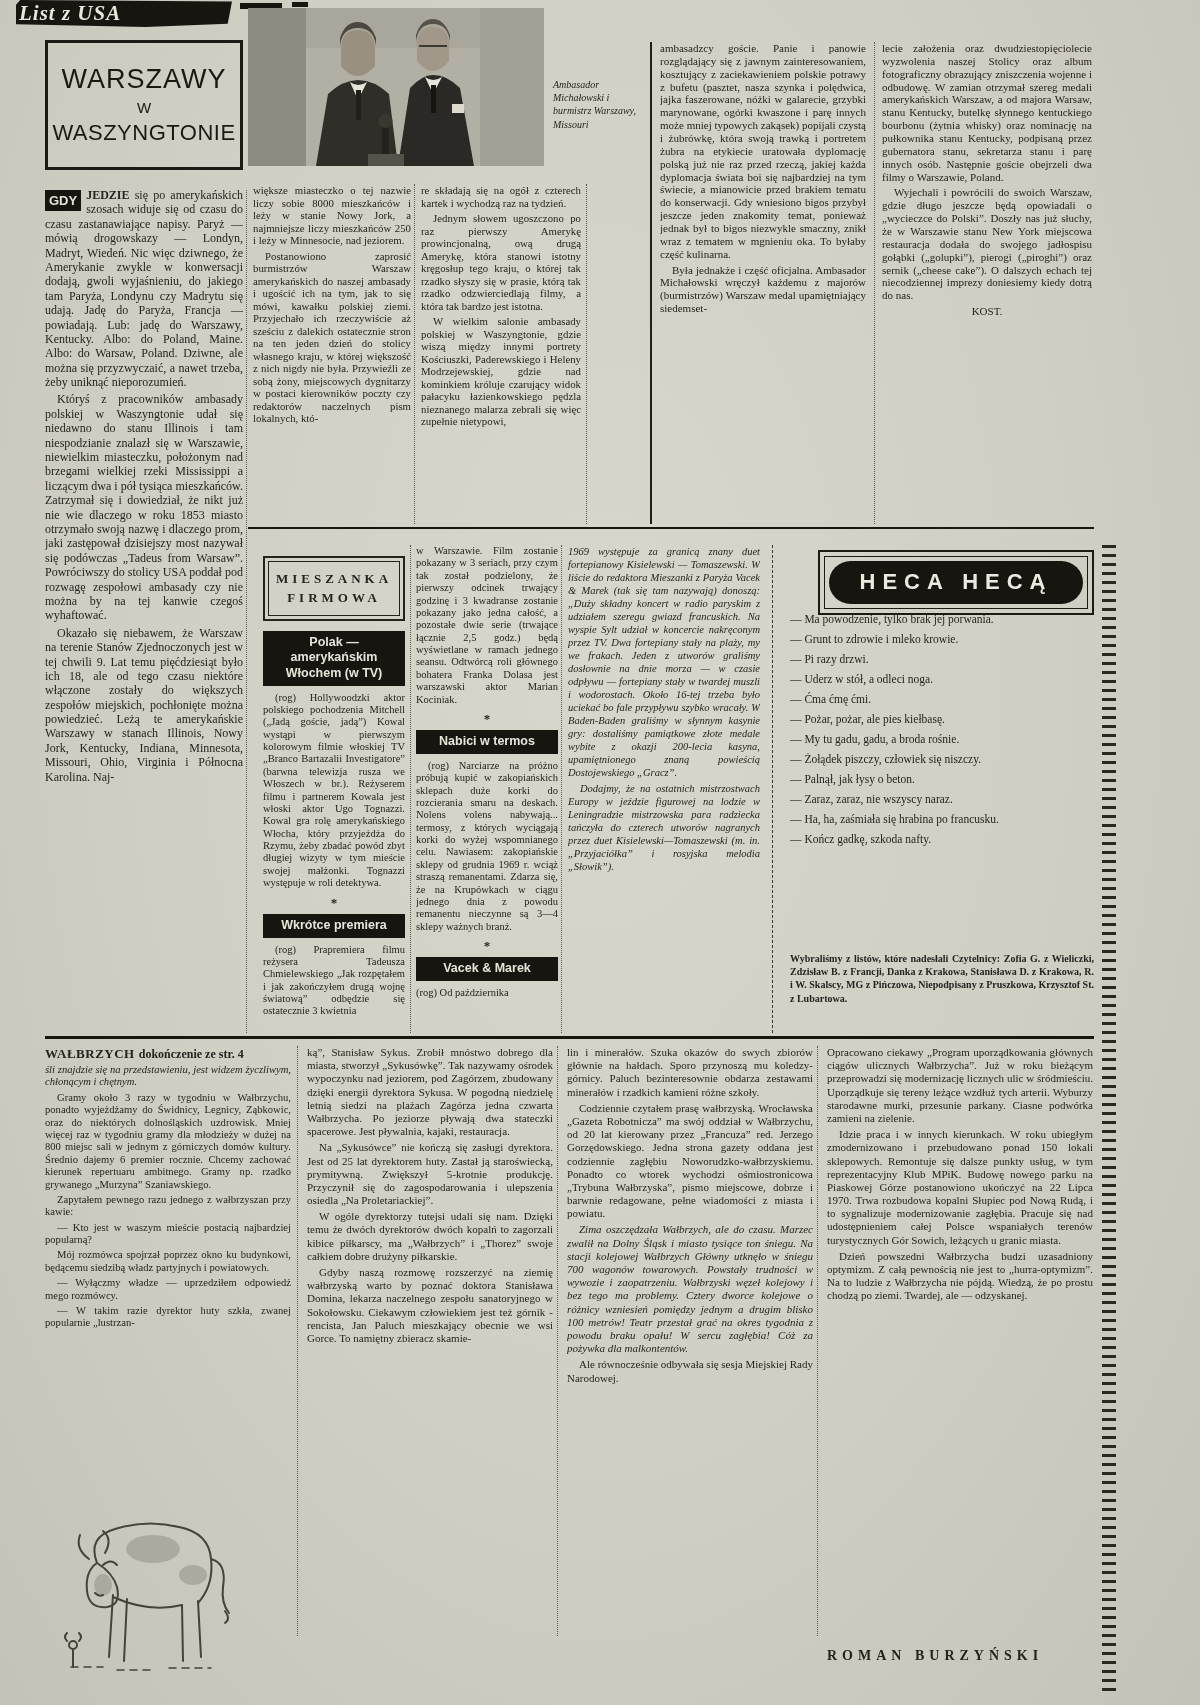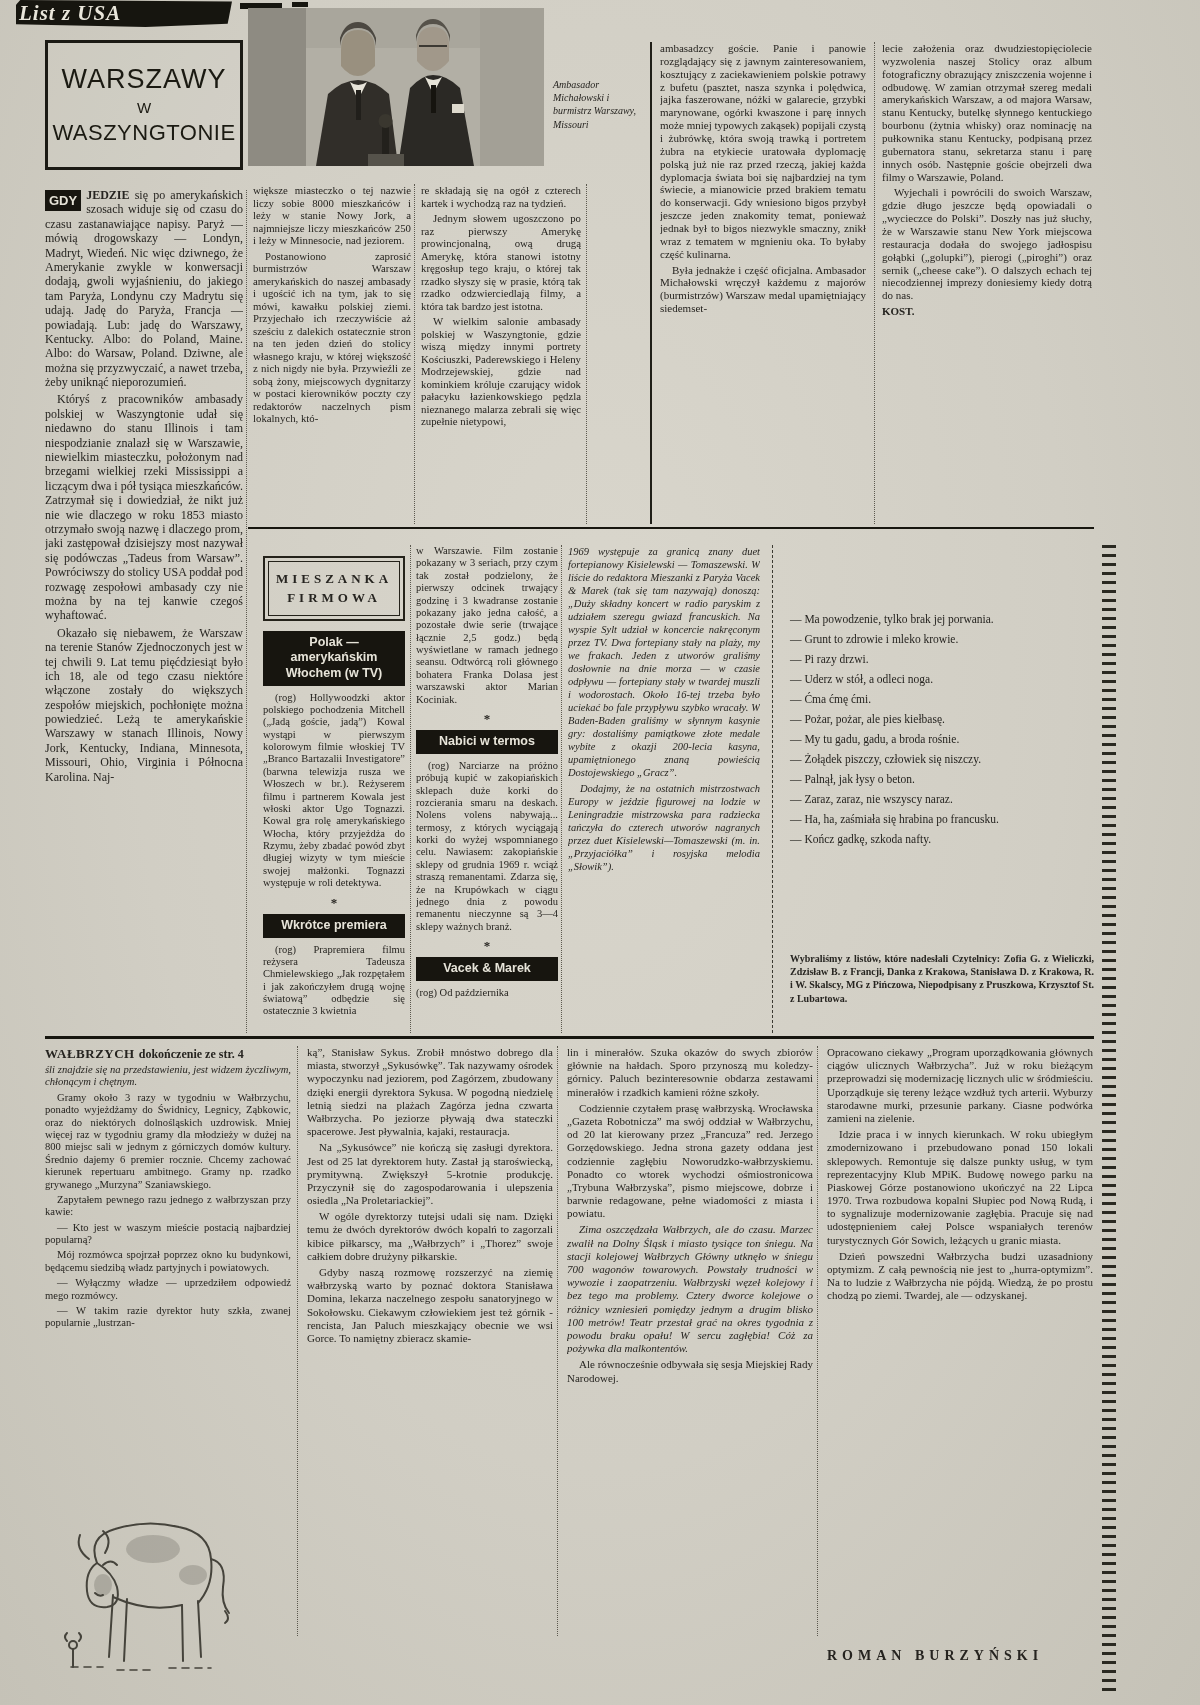--- a/index.html
+++ b/index.html
@@ -28,21 +28,21 @@
     gap:4px; background:rgba(255,255,255,0.04);
   }
   .tl1 { font-size:27px; letter-spacing:1px; }
   .tl2 { font-size:15px; }
   .tl3 { font-size:22px; letter-spacing:0.5px; }
   .dropcap {
     float:left; background:#17150f; color:#e4e1d6; font-family:"Liberation Sans", sans-serif;
     font-weight:bold; font-size:13px; line-height:13px; padding:4px 4px; margin:2px 5px 0 0;
   }
   .caption { font-style:italic; font-size:10px; line-height:1.32; text-align:left; }
-  .sign { display:block; text-align:left; font-weight:bold; }
+  .sign { display:block; text-align:center; font-weight:normal; }
   .vdot { border-left:1px dotted #5c594f; width:0; }
   .vdash { border-left:1px dashed #3c3a32; width:0; }
   .vsolid { border-left:2px solid #201f18; width:0; }
   .hrule { background:#17160f; }
   .mf-box { border:2px solid #24221a; padding:3px; margin-bottom:10px; }
   .mf-in {
     border:1px solid #24221a; text-align:center; padding:8px 2px 7px 2px;
     font-weight:bold; letter-spacing:4px; font-size:13px; line-height:1.45;
   }
   .banner {
@@ -180,20 +180,25 @@
     <div class="star">*</div>
     <div class="banner">Vacek &amp; Marek</div>
     <p class="ni">(rog) Od października</p>
   </div>
 
   <div class="abs bt italic" style="left:568px; top:545px; width:192px; font-size:10.5px; line-height:1.24;">
     <p class="ni">1969 występuje za granicą znany duet fortepianowy Kisielewski — Tomaszewski. W liście do redaktora Mieszanki z Paryża Vacek &amp; Marek (tak się tam nazywają) donoszą: „Duży składny koncert w radio paryskim z udziałem szeregu gwiazd francuskich. Na wyspie Sylt udział w koncercie nakręconym przez TV. Dwa fortepiany stały na plaży, my we frakach. Jeden z utworów graliśmy dosłownie na dnie morza — w czasie odpływu — fortepiany stały w twardej muszli i wodorostach. Około 16-tej trzeba było uciekać bo fale przypływu szybko wracały. W Baden-Baden graliśmy w słynnym kasynie gry: dostaliśmy pamiątkowe złote medale wybite z okazji 200-lecia kasyna, upamiętnionego znaną powieścią Dostojewskiego „Gracz”.</p>
     <p>Dodajmy, że na ostatnich mistrzostwach Europy w jeździe figurowej na lodzie w Leningradzie mistrzowska para radziecka tańczyła do czterech utworów nagranych przez duet Kisielewski—Tomaszewski (m. in. „Przyjaciółka” i rosyjska melodia „Słowik”).</p>
   </div>
 
+  <div class="abs heca-frame" style="left:818px; top:550px; width:276px;">
+    <div class="heca-frame-in">
+      <div class="heca-pill">HECA HECĄ</div>
+    </div>
+  </div>
 
   <div class="abs" style="left:790px; top:612px; width:304px;">
     <div class="joke">— Ma powodzenie, tylko brak jej porwania.</div>
     <div class="joke">— Grunt to zdrowie i mleko krowie.</div>
     <div class="joke">— Pi razy drzwi.</div>
     <div class="joke">— Uderz w stół, a odleci noga.</div>
     <div class="joke">— Ćma ćmę ćmi.</div>
     <div class="joke">— Pożar, pożar, ale pies kiełbasę.</div>
     <div class="joke">— My tu gadu, gadu, a broda rośnie.</div>
     <div class="joke">— Żołądek piszczy, człowiek się niszczy.</div>

